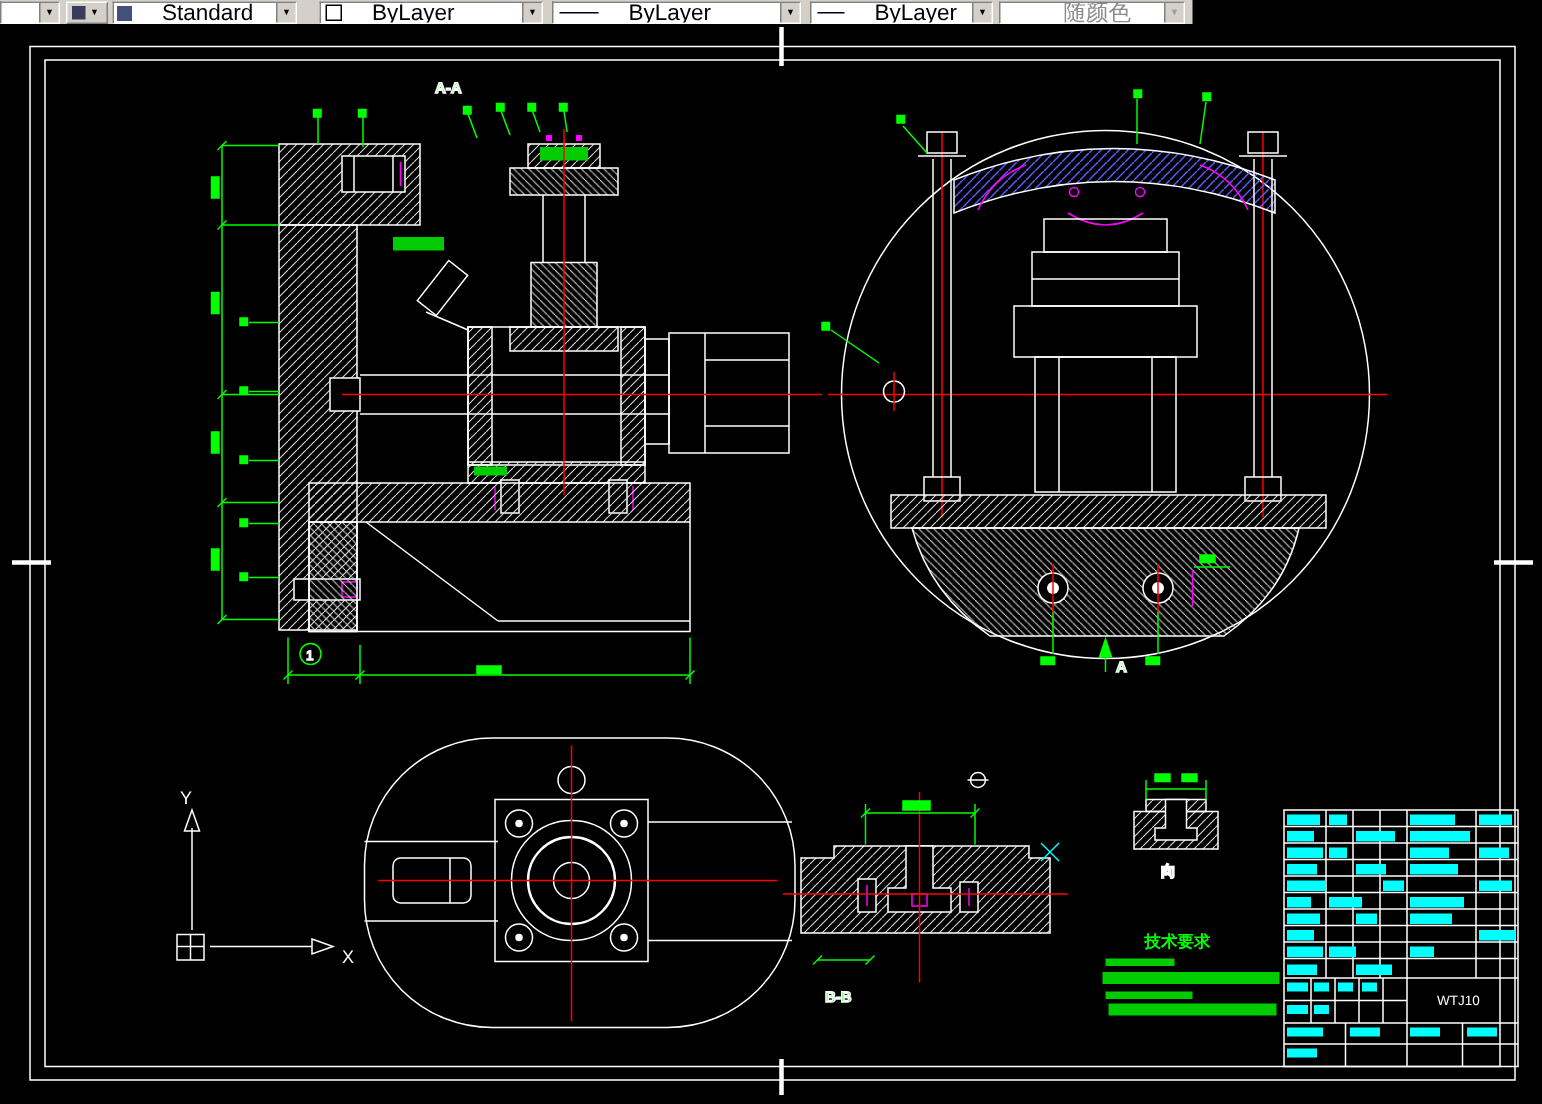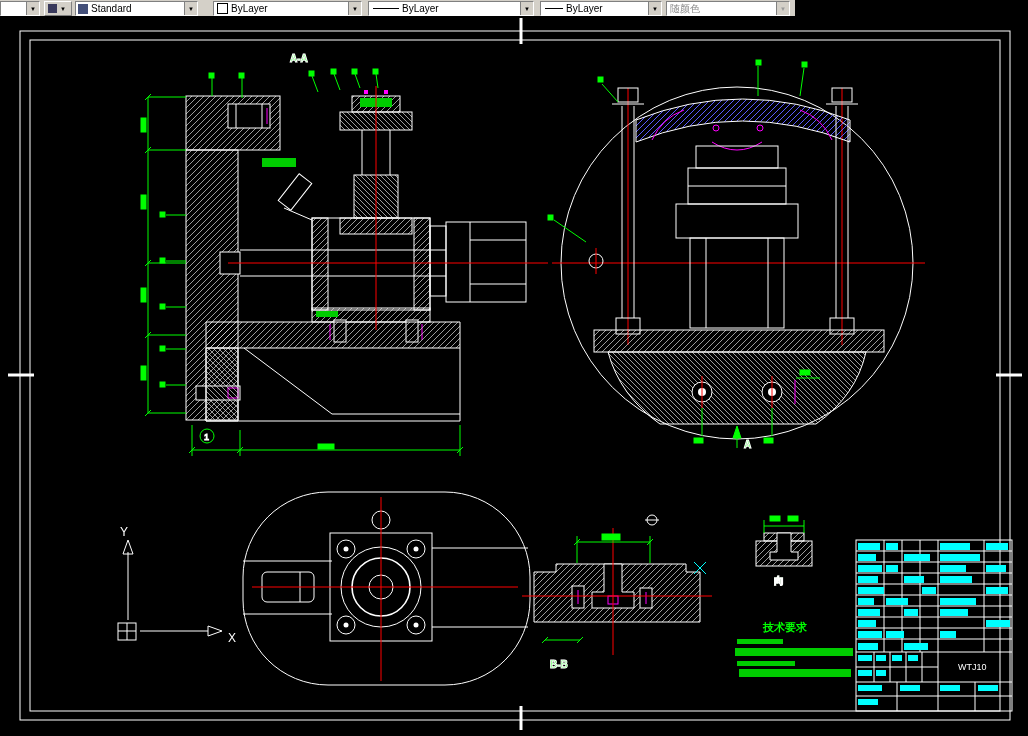--- a/index.html
+++ b/index.html
@@ -3,23 +3,23 @@
 <meta charset="utf-8">
 <style>
   html,body{margin:0;padding:0;background:#000;width:1028px;height:736px;overflow:hidden;
     font-family:"Liberation Sans",sans-serif;}
   
   .toolbar{position:relative;width:1028px;height:16px;background:#000;}
   .tb-strip{position:absolute;left:0;top:0;width:795px;height:16px;background:#d4d0c8;
     border-bottom:1px solid #808080;}
   .combo{position:absolute;top:1px;height:13px;background:#fff;border:1px solid;
     border-color:#808080 #fff #fff #808080;display:flex;align-items:center;}
-  .combo-text{font-size:10px;line-height:13px;color:#000;padding-left:3px;white-space:nowrap;
+  .combo-text{font-size:15px;line-height:13px;color:#000;padding-left:20px;white-space:nowrap;
     flex:1;overflow:hidden;}
-  .combo.disabled .combo-text{color:#8a8a8a;}
+  .combo.disabled .combo-text{color:#8a8a8a;text-align:center;}
   .combo-arrow{width:12px;height:13px;background:#d4d0c8;border-left:1px solid #808080;
     font-size:6px;color:#000;display:flex;align-items:center;justify-content:center;flex:none;}
   .combo.disabled .combo-arrow{color:#9a9a9a;}
   .swatch{width:9px;height:9px;background:#fff;border:1px solid #000;margin-left:3px;flex:none;}
   .line-sample{width:26px;height:1px;background:#000;margin-left:4px;flex:none;}
   .combo-icon{width:10px;height:10px;background:#44507a;margin-left:2px;flex:none;}
   .tbtn{position:absolute;top:1px;left:44px;width:26px;height:13px;background:#d4d0c8;
     border:1px solid;border-color:#fff #808080 #808080 #fff;display:flex;align-items:center;}
   .tbtn-glyph{width:9px;height:9px;background:#3a3a5c;margin-left:3px;}
   .tbtn-arr{font-size:6px;margin-left:3px;color:#000;}

